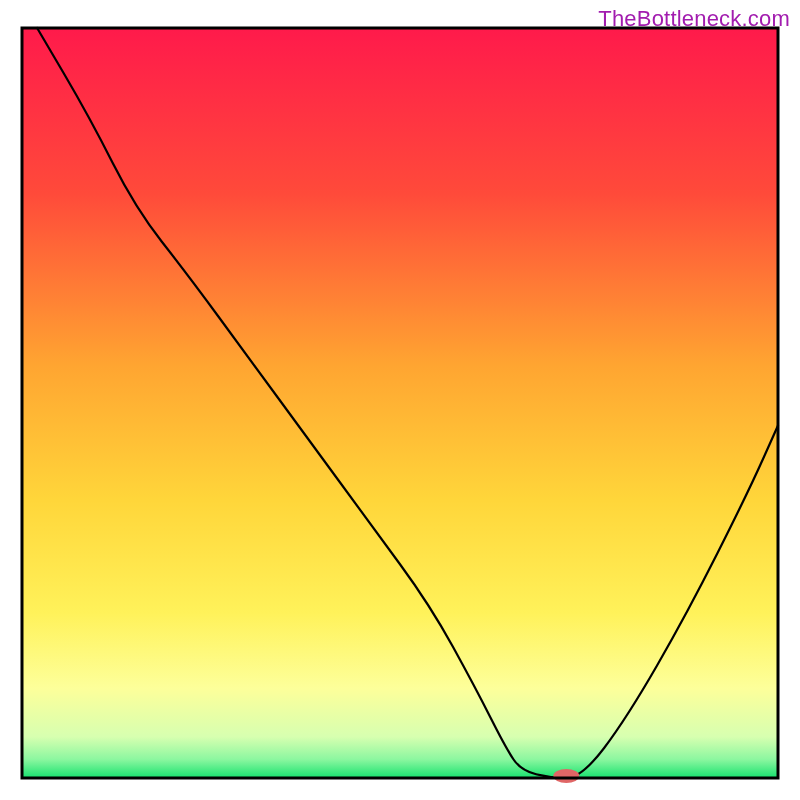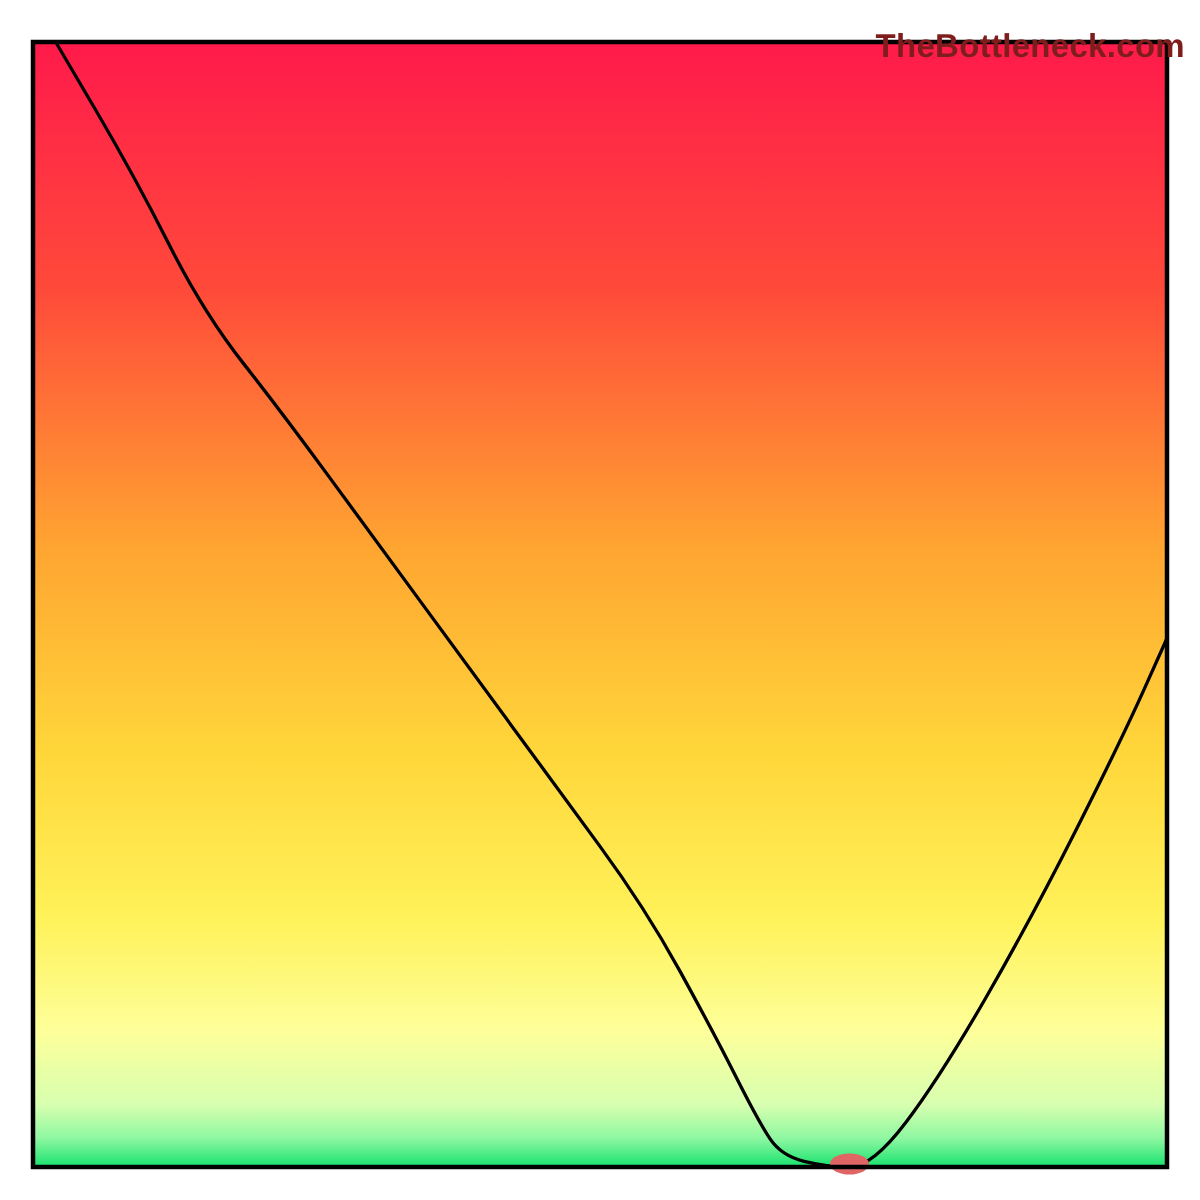--- a/index.html
+++ b/index.html
@@ -10,25 +10,25 @@
     background: #ffffff;
     font-family: Arial, Helvetica, sans-serif;
   }
   .container {
     position: relative;
     width: 800px;
     height: 800px;
   }
   .watermark {
     position: absolute;
-    top: 18px;
+    top: 6px;
     right: 10px;
     font-size: 22px;
-    font-weight: bold;
-    color: #7f1d1d;
+    font-weight: normal;
+    color: #a21caf;
     letter-spacing: 0.2px;
   }
   svg {
     display: block;
   }
 </style>
 </head>
 <body>
 <div class="container">
 

